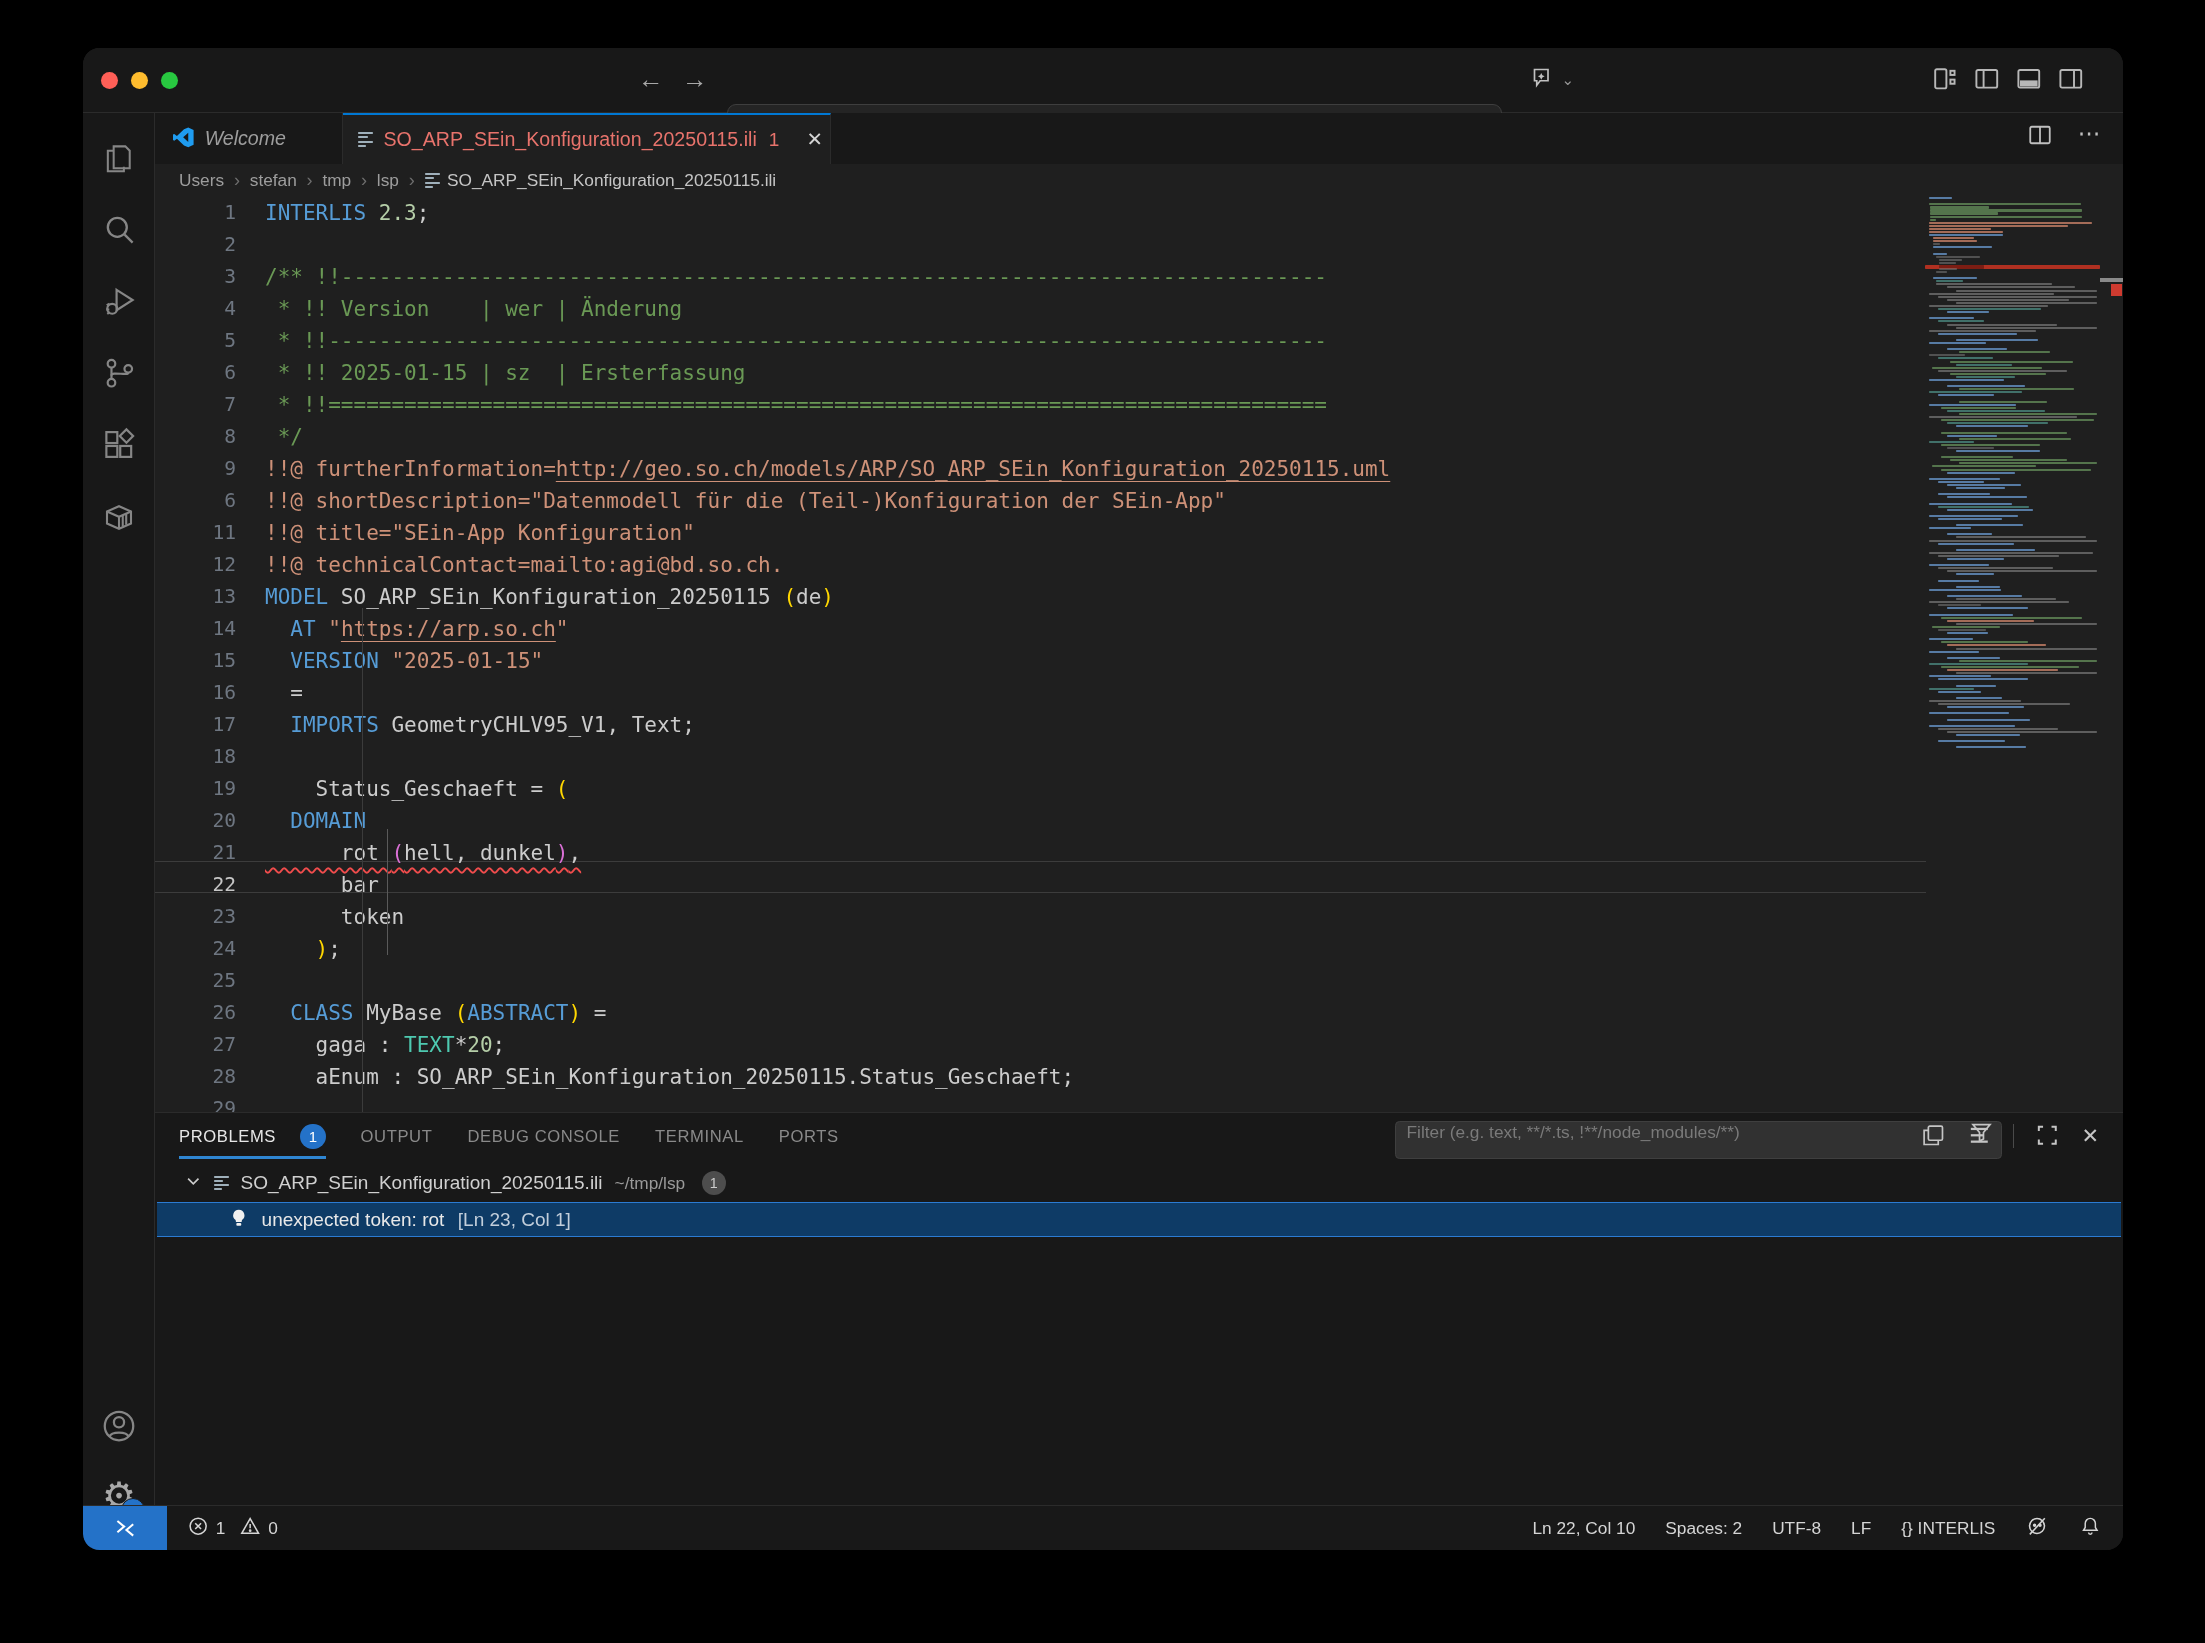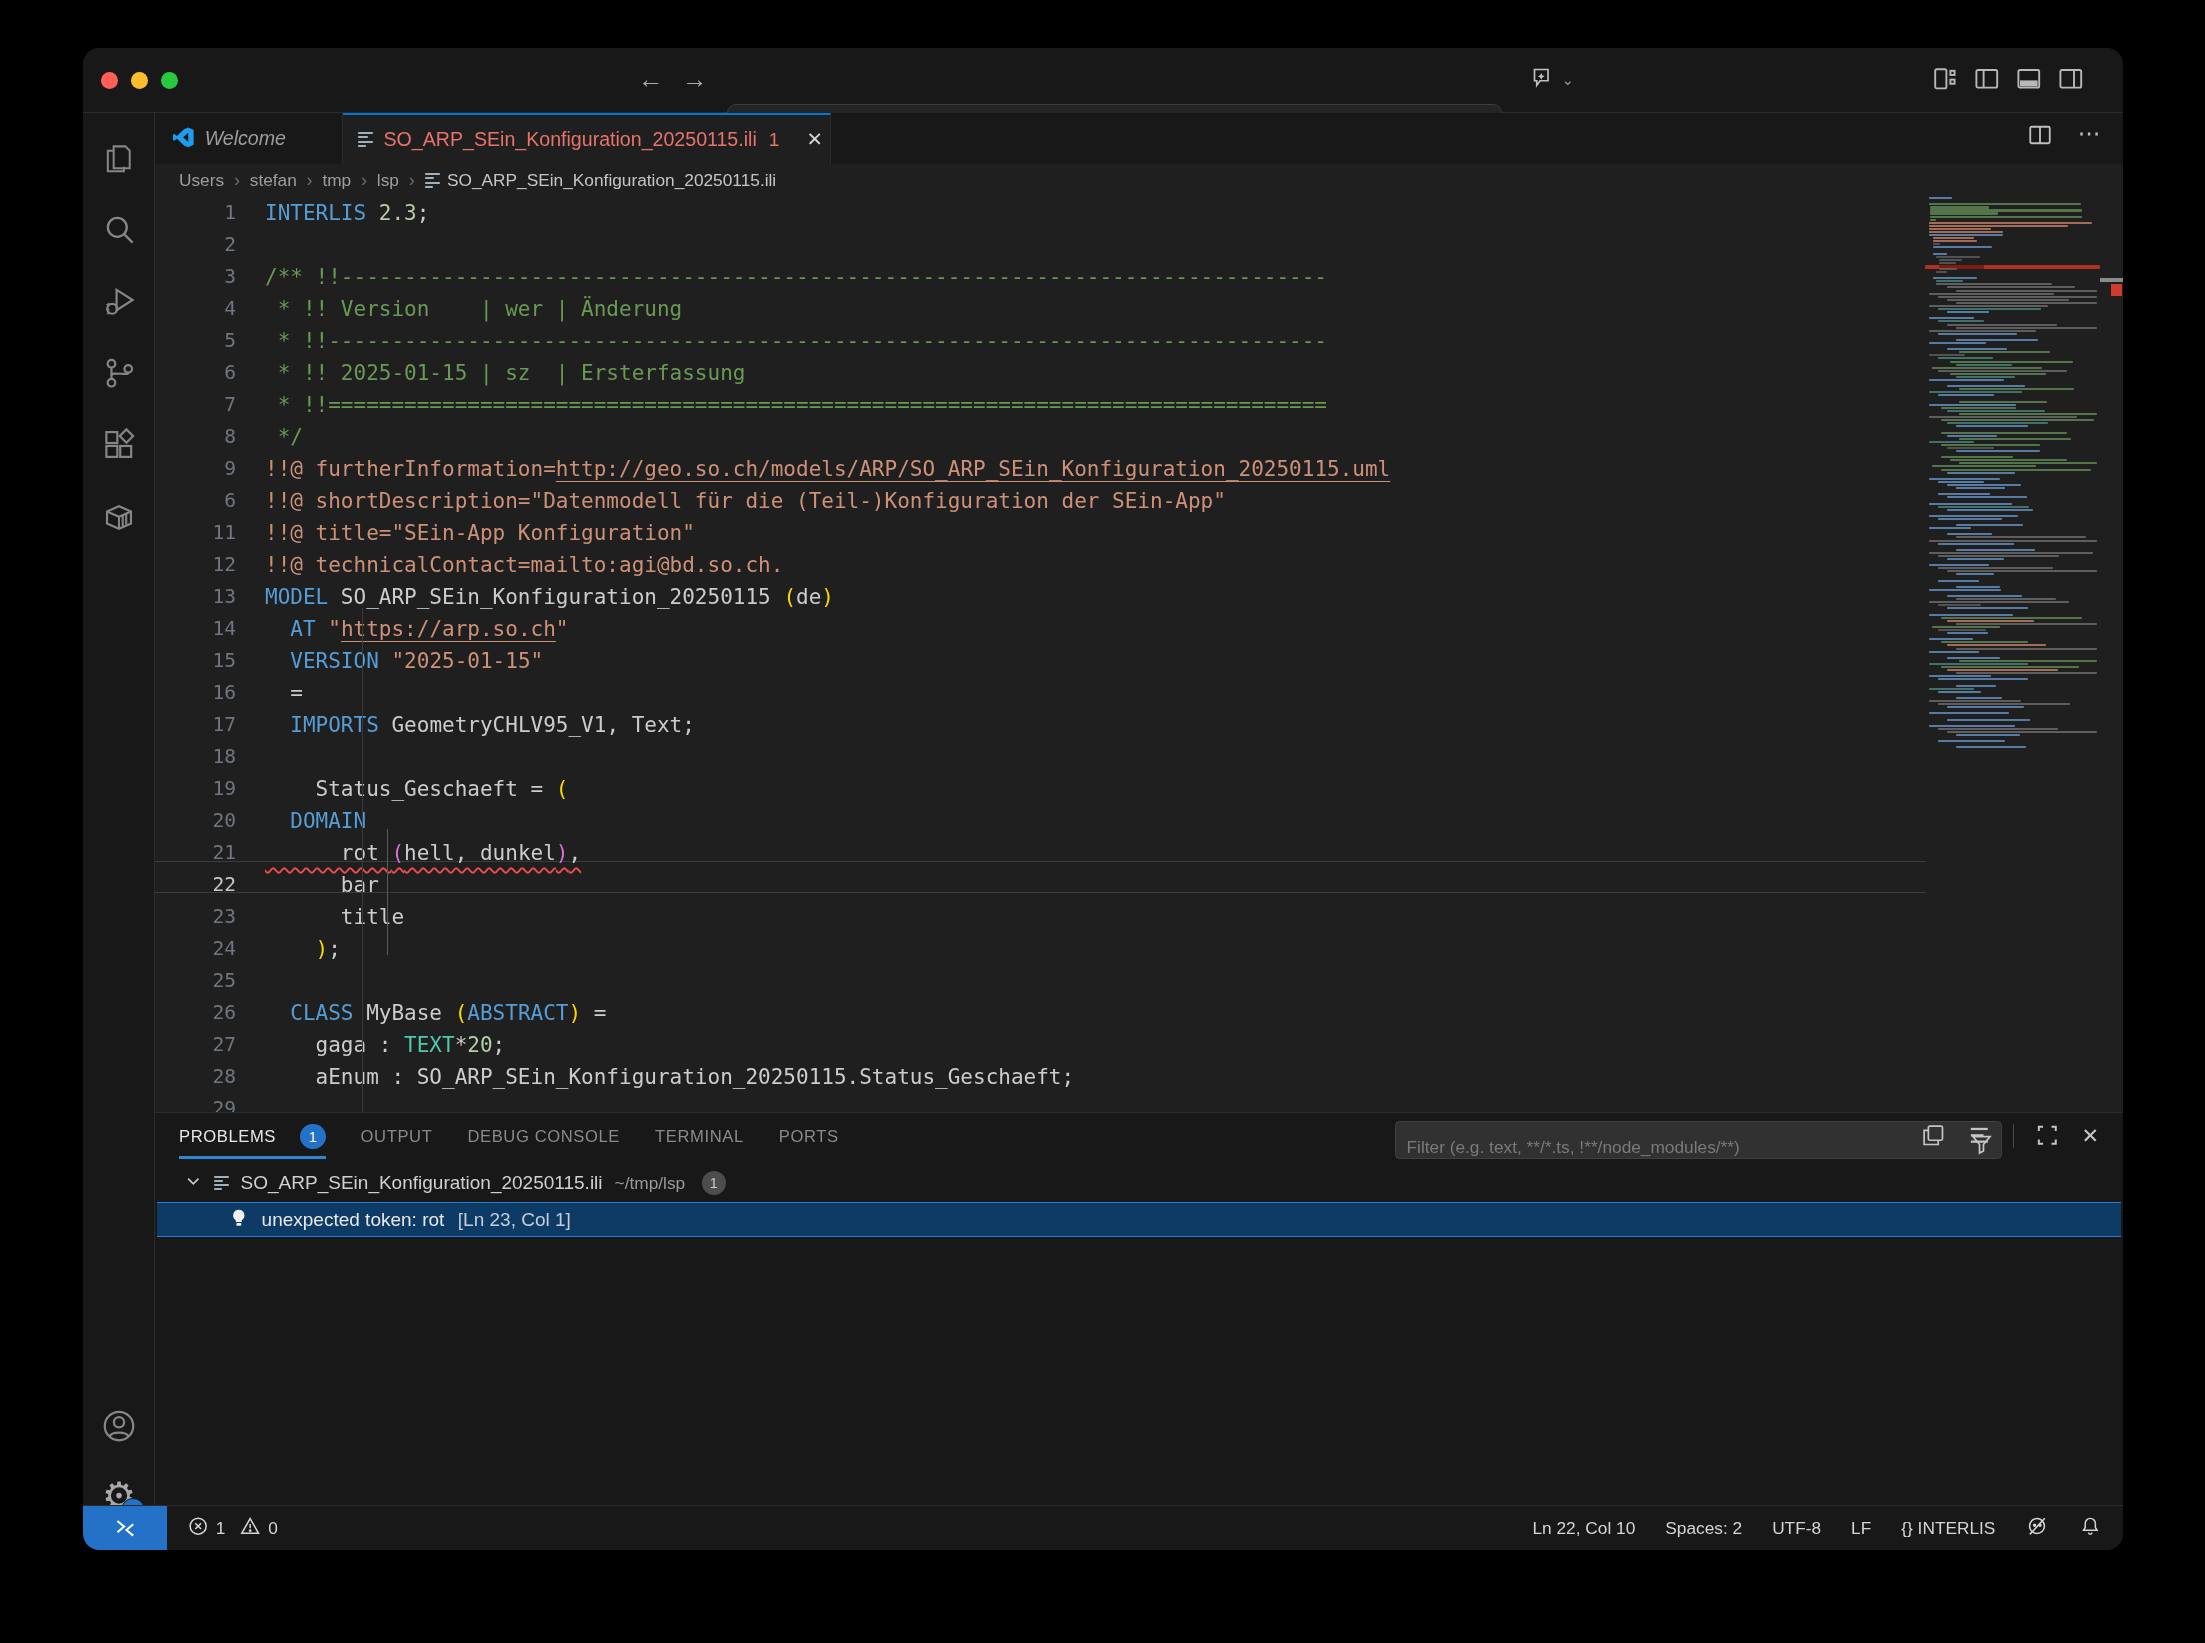--- a/index.html
+++ b/index.html
@@ -91,21 +91,21 @@
   #panel { position:absolute; left:72px; top:1064px; right:0; height:393px; background:#181818;
     border-top:0.8px solid #2b2b2b; }
   #panel-tabs { position:absolute; left:24px; top:0; height:47px; display:flex; gap:35px; align-items:center; }
   .ptab { font-size:16.6px; letter-spacing:0.6px; color:#8a8a8a; display:flex; align-items:center; gap:24px;
     height:47px; position:relative; }
   .ptab.active { color:#e7e7e7; }
   .ptab.active::after { content:""; position:absolute; left:0; right:0; bottom:1.5px; height:2.3px; background:#2f86d2; }
   .pbadge { width:25.6px; height:25.6px; border-radius:50%; background:#2472c8; color:#fff; font-size:15px;
     display:flex; align-items:center; justify-content:center; letter-spacing:0; }
   #filterbox { position:absolute; left:1240px; top:8.3px; width:607px; height:38px; background:#313131;
-    border:0.8px solid #3f3f3f; border-radius:4.5px; display:flex; align-items:flex-end; }
+    border:0.8px solid #3f3f3f; border-radius:4.5px; display:flex; align-items:flex-start; }
   #filterbox input { flex:1; background:transparent; border:none; outline:none; color:#bbbbbb;
     font-size:17.3px; padding:0 10.5px; font-family:"Liberation Sans", sans-serif; }
   #filterbox input::placeholder { color:#7a7a7a; }
   #filter-funnel { margin-right:9px; color:#c5c5c5; }
   #panel-icons { position:absolute; right:24px; top:10.5px; display:flex; gap:22.6px; align-items:center; color:#c5c5c5; }
   .psep { width:0.8px; height:24px; background:#4a4a4a; }
   #tree-row { position:absolute; left:0; top:54px; right:0; height:32px; display:flex; align-items:center;
     padding-left:30px; gap:12px; }
   #tree-row .fname { color:#d0d0d0; font-size:19px; }
   #tree-row .fpath { color:#9a9a9a; font-size:17.3px; }
@@ -342,21 +342,21 @@
         <div class="code-line"><span class="tok-kw">MODEL</span><span class="tok-fg"> SO_ARP_SEin_Konfiguration_20250115 </span><span class="tok-b1">(</span><span class="tok-fg">de</span><span class="tok-b1">)</span></div>
         <div class="code-line"><span class="tok-fg">  </span><span class="tok-kw">AT</span><span class="tok-fg"> </span><span class="tok-str">"</span><span class="tok-str lnk">https://arp.so.ch</span><span class="tok-str">"</span></div>
         <div class="code-line"><span class="tok-fg">  </span><span class="tok-kw">VERSION</span><span class="tok-fg"> </span><span class="tok-str">"2025-01-15"</span></div>
         <div class="code-line"><span class="tok-fg">  =</span></div>
         <div class="code-line"><span class="tok-fg">  </span><span class="tok-kw">IMPORTS</span><span class="tok-fg"> GeometryCHLV95_V1, Text;</span></div>
         <div class="code-line"></div>
         <div class="code-line"><span class="tok-fg">    Status_Geschaeft = </span><span class="tok-b1">(</span></div>
         <div class="code-line"><span class="tok-fg">  </span><span class="tok-kw">DOMAIN</span></div>
         <div class="code-line"><span class="tok-fg sq">      rot </span><span class="tok-b2 sq">(</span><span class="tok-fg sq">hell, dunkel</span><span class="tok-b2 sq">)</span><span class="tok-fg sq">,</span></div>
         <div class="code-line"><span class="tok-fg">      bar</span></div>
-        <div class="code-line"><span class="tok-fg">      title</span></div>
+        <div class="code-line"><span class="tok-fg">      token</span></div>
         <div class="code-line"><span class="tok-fg">    </span><span class="tok-b1">)</span><span class="tok-fg">;</span></div>
         <div class="code-line"></div>
         <div class="code-line"><span class="tok-fg">  </span><span class="tok-kw">CLASS</span><span class="tok-fg"> MyBase </span><span class="tok-b1">(</span><span class="tok-kw">ABSTRACT</span><span class="tok-b1">)</span><span class="tok-fg"> =</span></div>
         <div class="code-line"><span class="tok-fg">    gaga : </span><span class="tok-typ">TEXT</span><span class="tok-fg">*</span><span class="tok-num">20</span><span class="tok-fg">;</span></div>
         <div class="code-line"><span class="tok-fg">    aEnum : SO_ARP_SEin_Konfiguration_20250115.Status_Geschaeft;</span></div>
       </div>
 
   <div class="guide" style="left:279px; top:560px; height:506px;"></div>
   <div class="guide active" style="left:304px; top:781px; height:126px;"></div>
 

